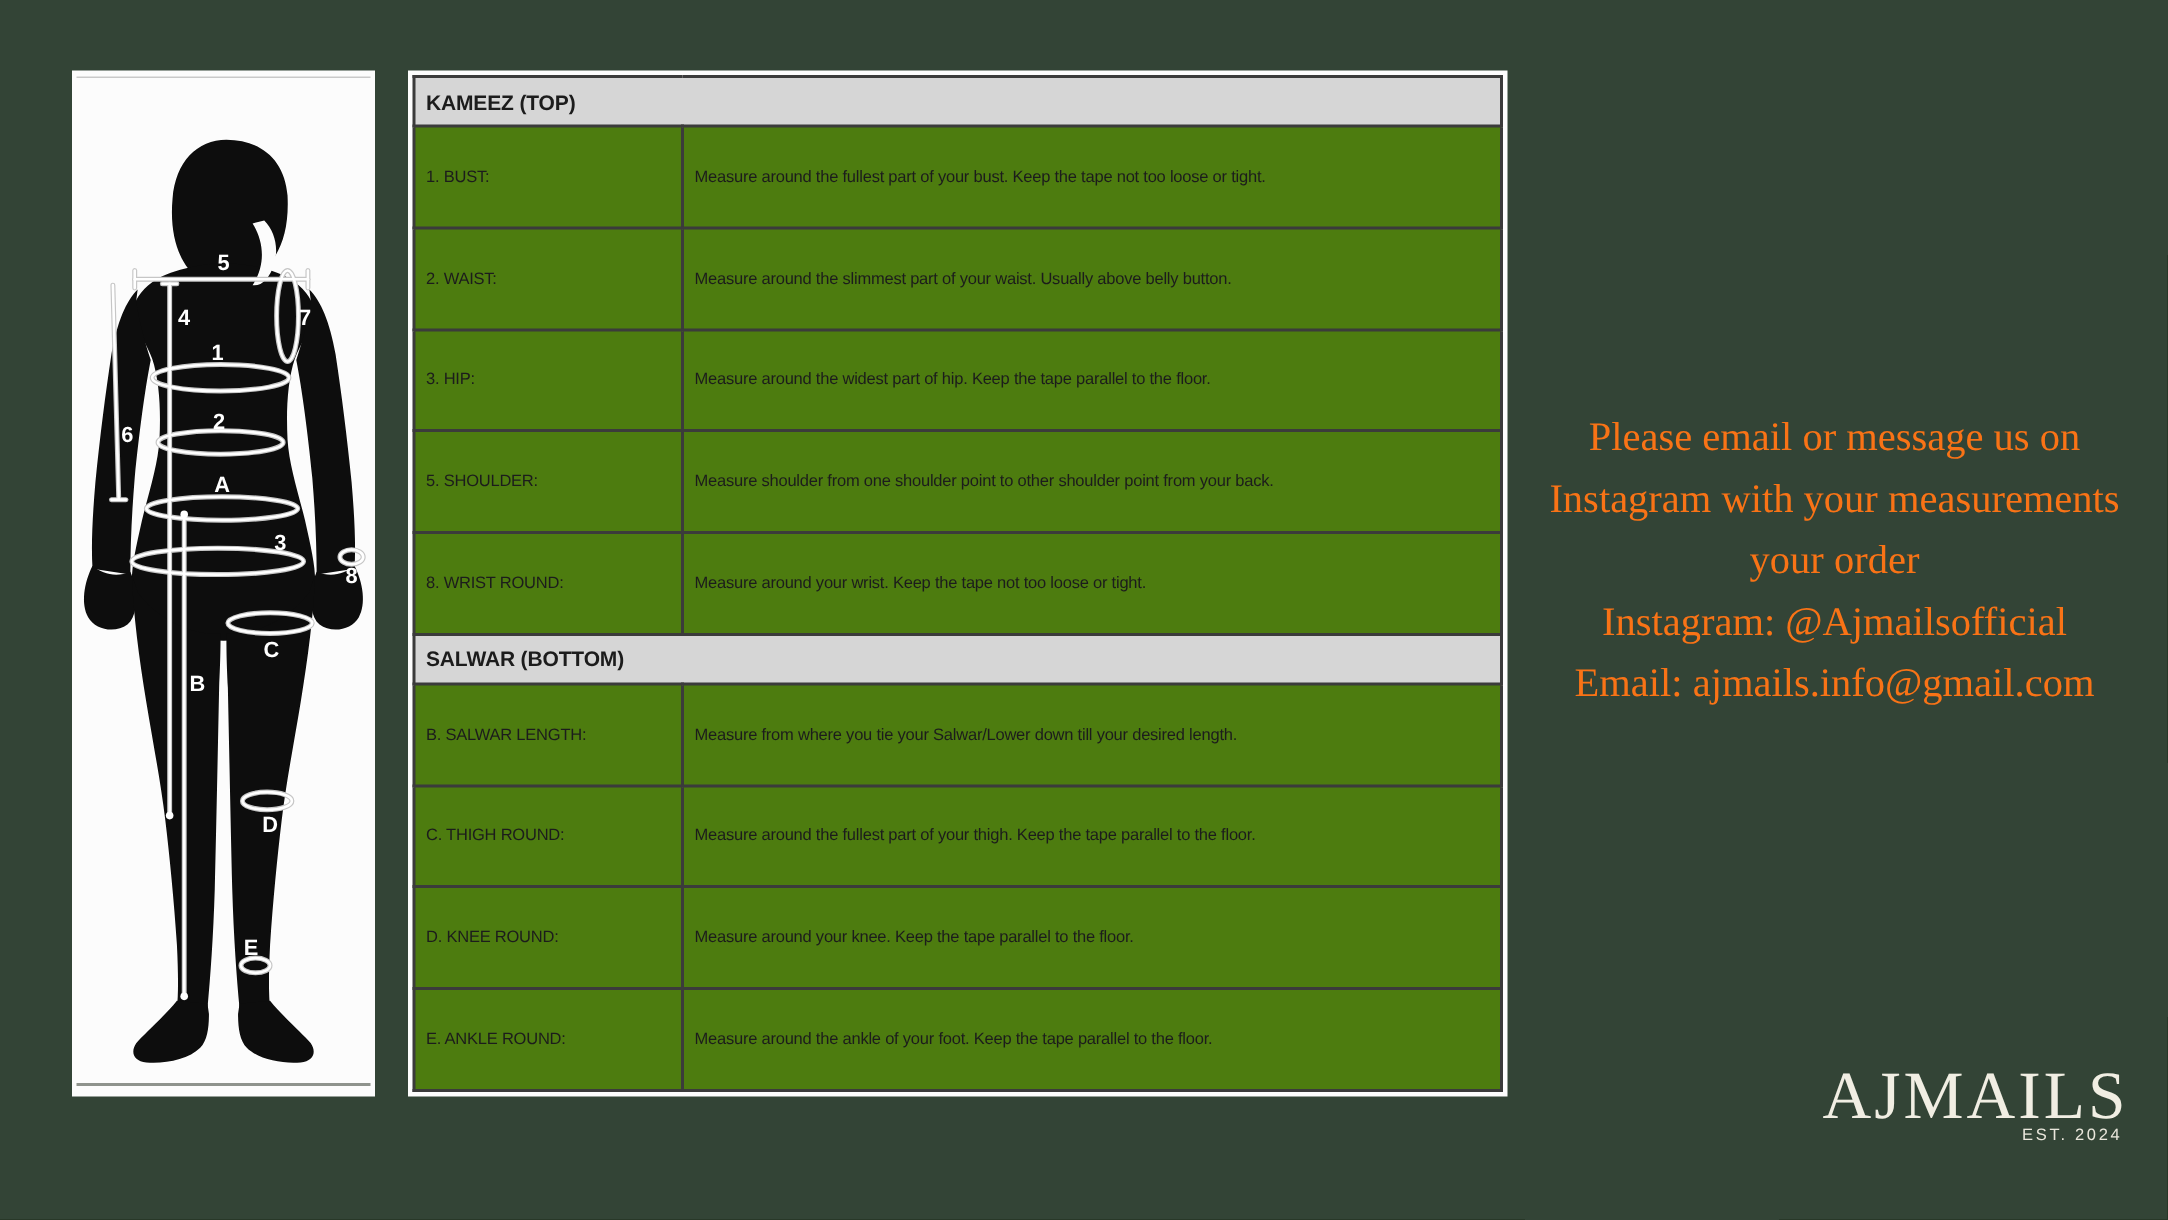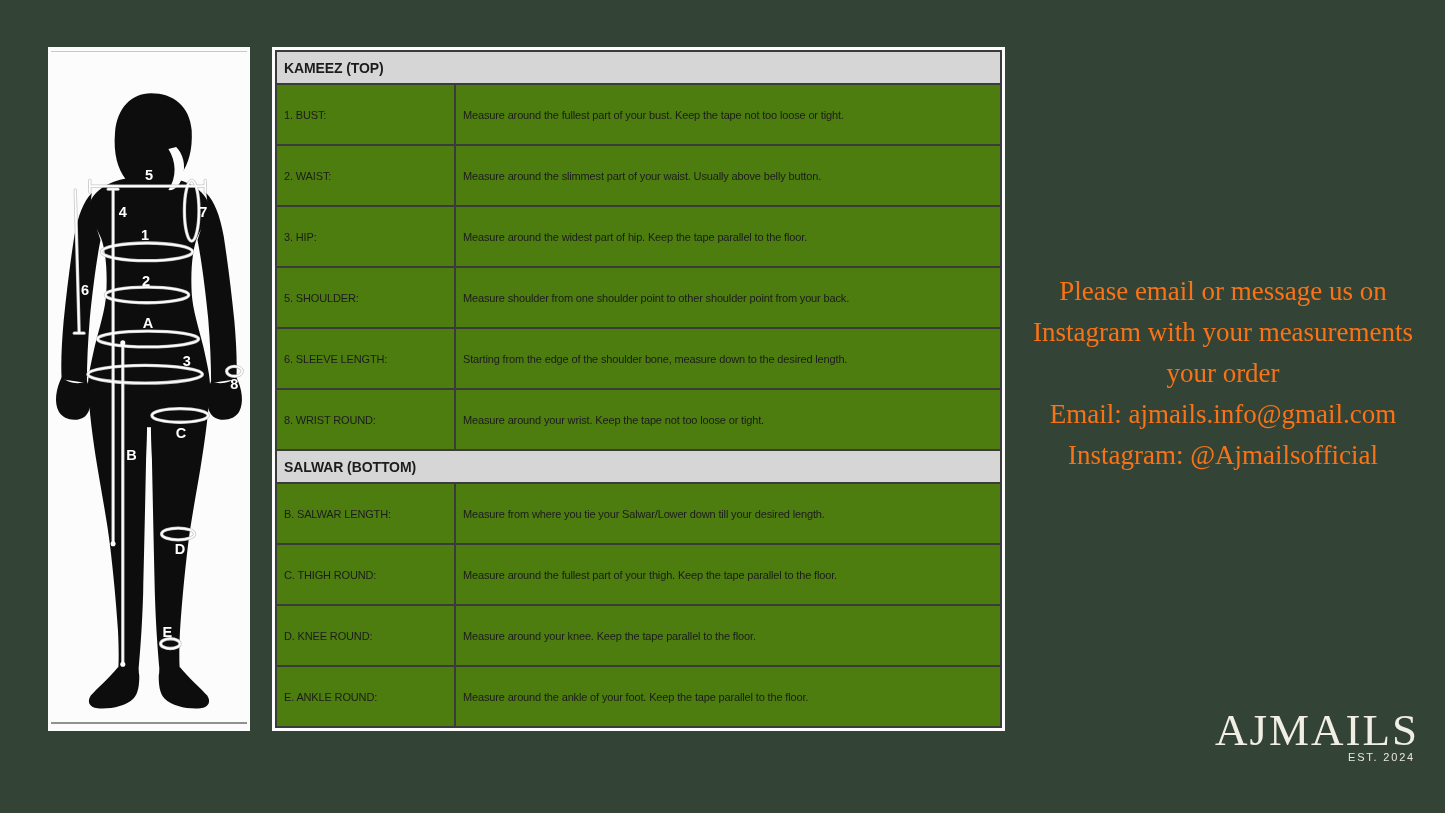--- a/index.html
+++ b/index.html
@@ -180,24 +180,20 @@
         </tr>
         <tr>
           <td class="lbl">3. HIP:</td>
           <td class="desc">Measure around the widest part of hip. Keep the tape parallel to the floor.</td>
         </tr>
         <tr>
           <td class="lbl">5. SHOULDER:</td>
           <td class="desc">Measure shoulder from one shoulder point to other shoulder point from your back.</td>
         </tr>
         <tr>
-          <td class="lbl">6. SLEEVE LENGTH:</td>
-          <td class="desc">Starting from the edge of the shoulder bone, measure down to the desired length.</td>
-        </tr>
-        <tr>
           <td class="lbl">8. WRIST ROUND:</td>
           <td class="desc">Measure around your wrist. Keep the tape not too loose or tight.</td>
         </tr>
         <tr class="section">
           <td colspan="2">SALWAR (BOTTOM)</td>
         </tr>
         <tr>
           <td class="lbl">B. SALWAR LENGTH:</td>
           <td class="desc">Measure from where you tie your Salwar/Lower down till your desired length.</td>
         </tr>
@@ -214,22 +210,22 @@
           <td class="desc">Measure around the ankle of your foot. Keep the tape parallel to the floor.</td>
         </tr>
       </tbody>
     </table>
   </div>
 
   <div class="contact">
     <div>Please email or message us on</div>
     <div>Instagram with your measurements</div>
     <div>your order</div>
+    <div>Instagram: @Ajmailsofficial</div>
     <div>Email: ajmails.info@gmail.com</div>
-    <div>Instagram: @Ajmailsofficial</div>
   </div>
 
   <div class="brand">
     <div class="brand-name">AJMAILS</div>
     <div class="brand-est">EST. 2024</div>
   </div>
 
 </div>
 
 </body></html>

